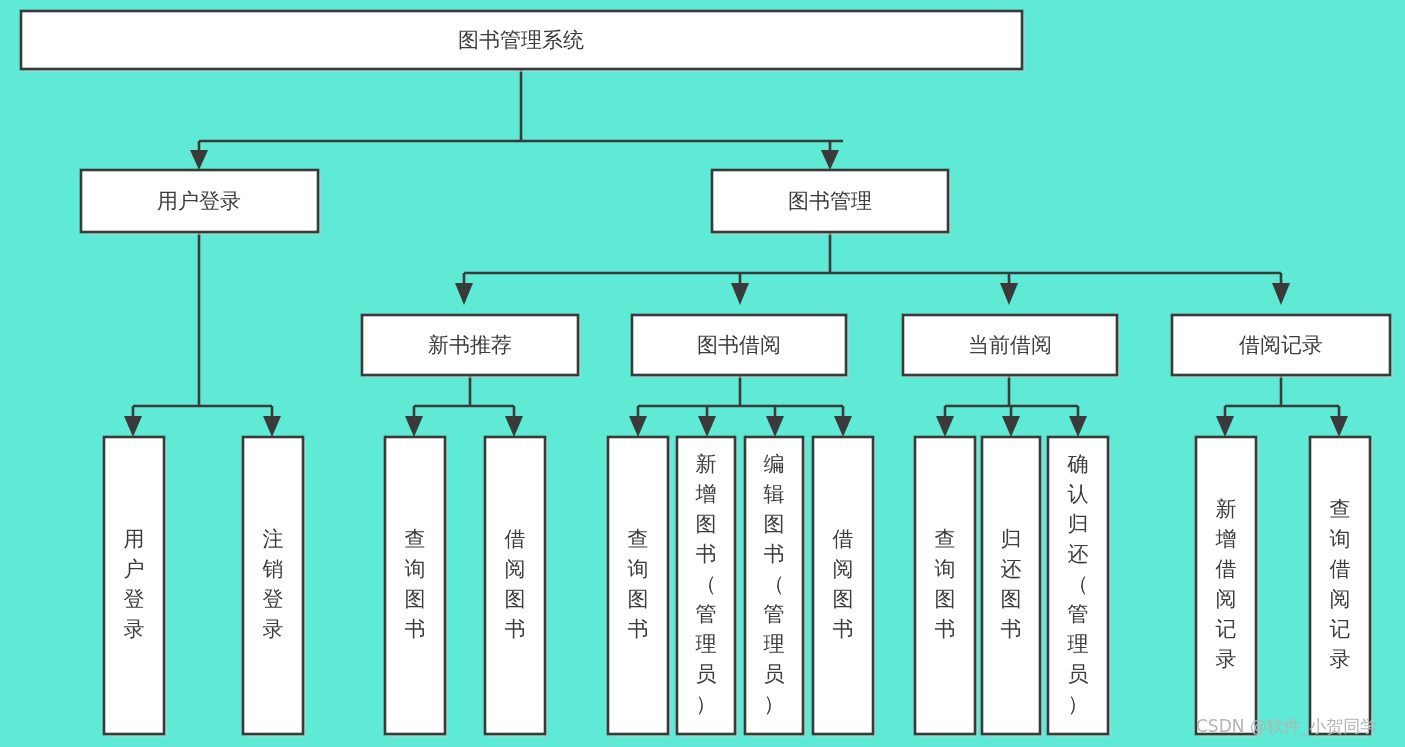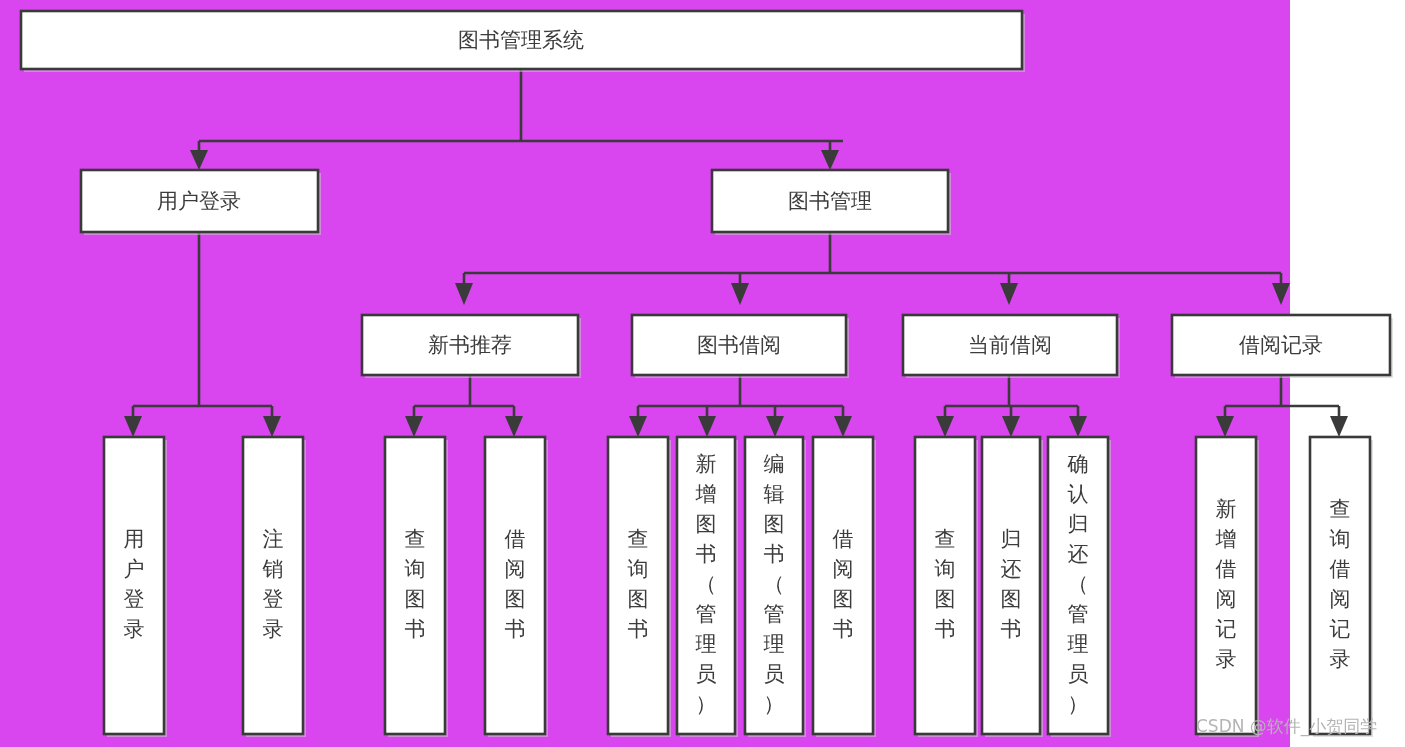--- a/index.html
+++ b/index.html
@@ -9,23 +9,23 @@
     background: #ffffff;
   }
   body {
     width: 1405px;
     height: 747px;
     overflow: hidden;
     font-family: "DejaVu Sans", "Liberation Sans", sans-serif;
   }
   #diagram-root {
     position: relative;
-    width: 1290px;
+    width: 1405px;
     height: 747px;
-    background: #d946ef;
+    background: #5eead4;
     text-align: right;
   }
   svg#flowchart {
     display: block;
     width: 1405px;
     height: 747px;
   }
   .node-rect {
     fill: #ffffff;
     stroke: #3a3a3a;

